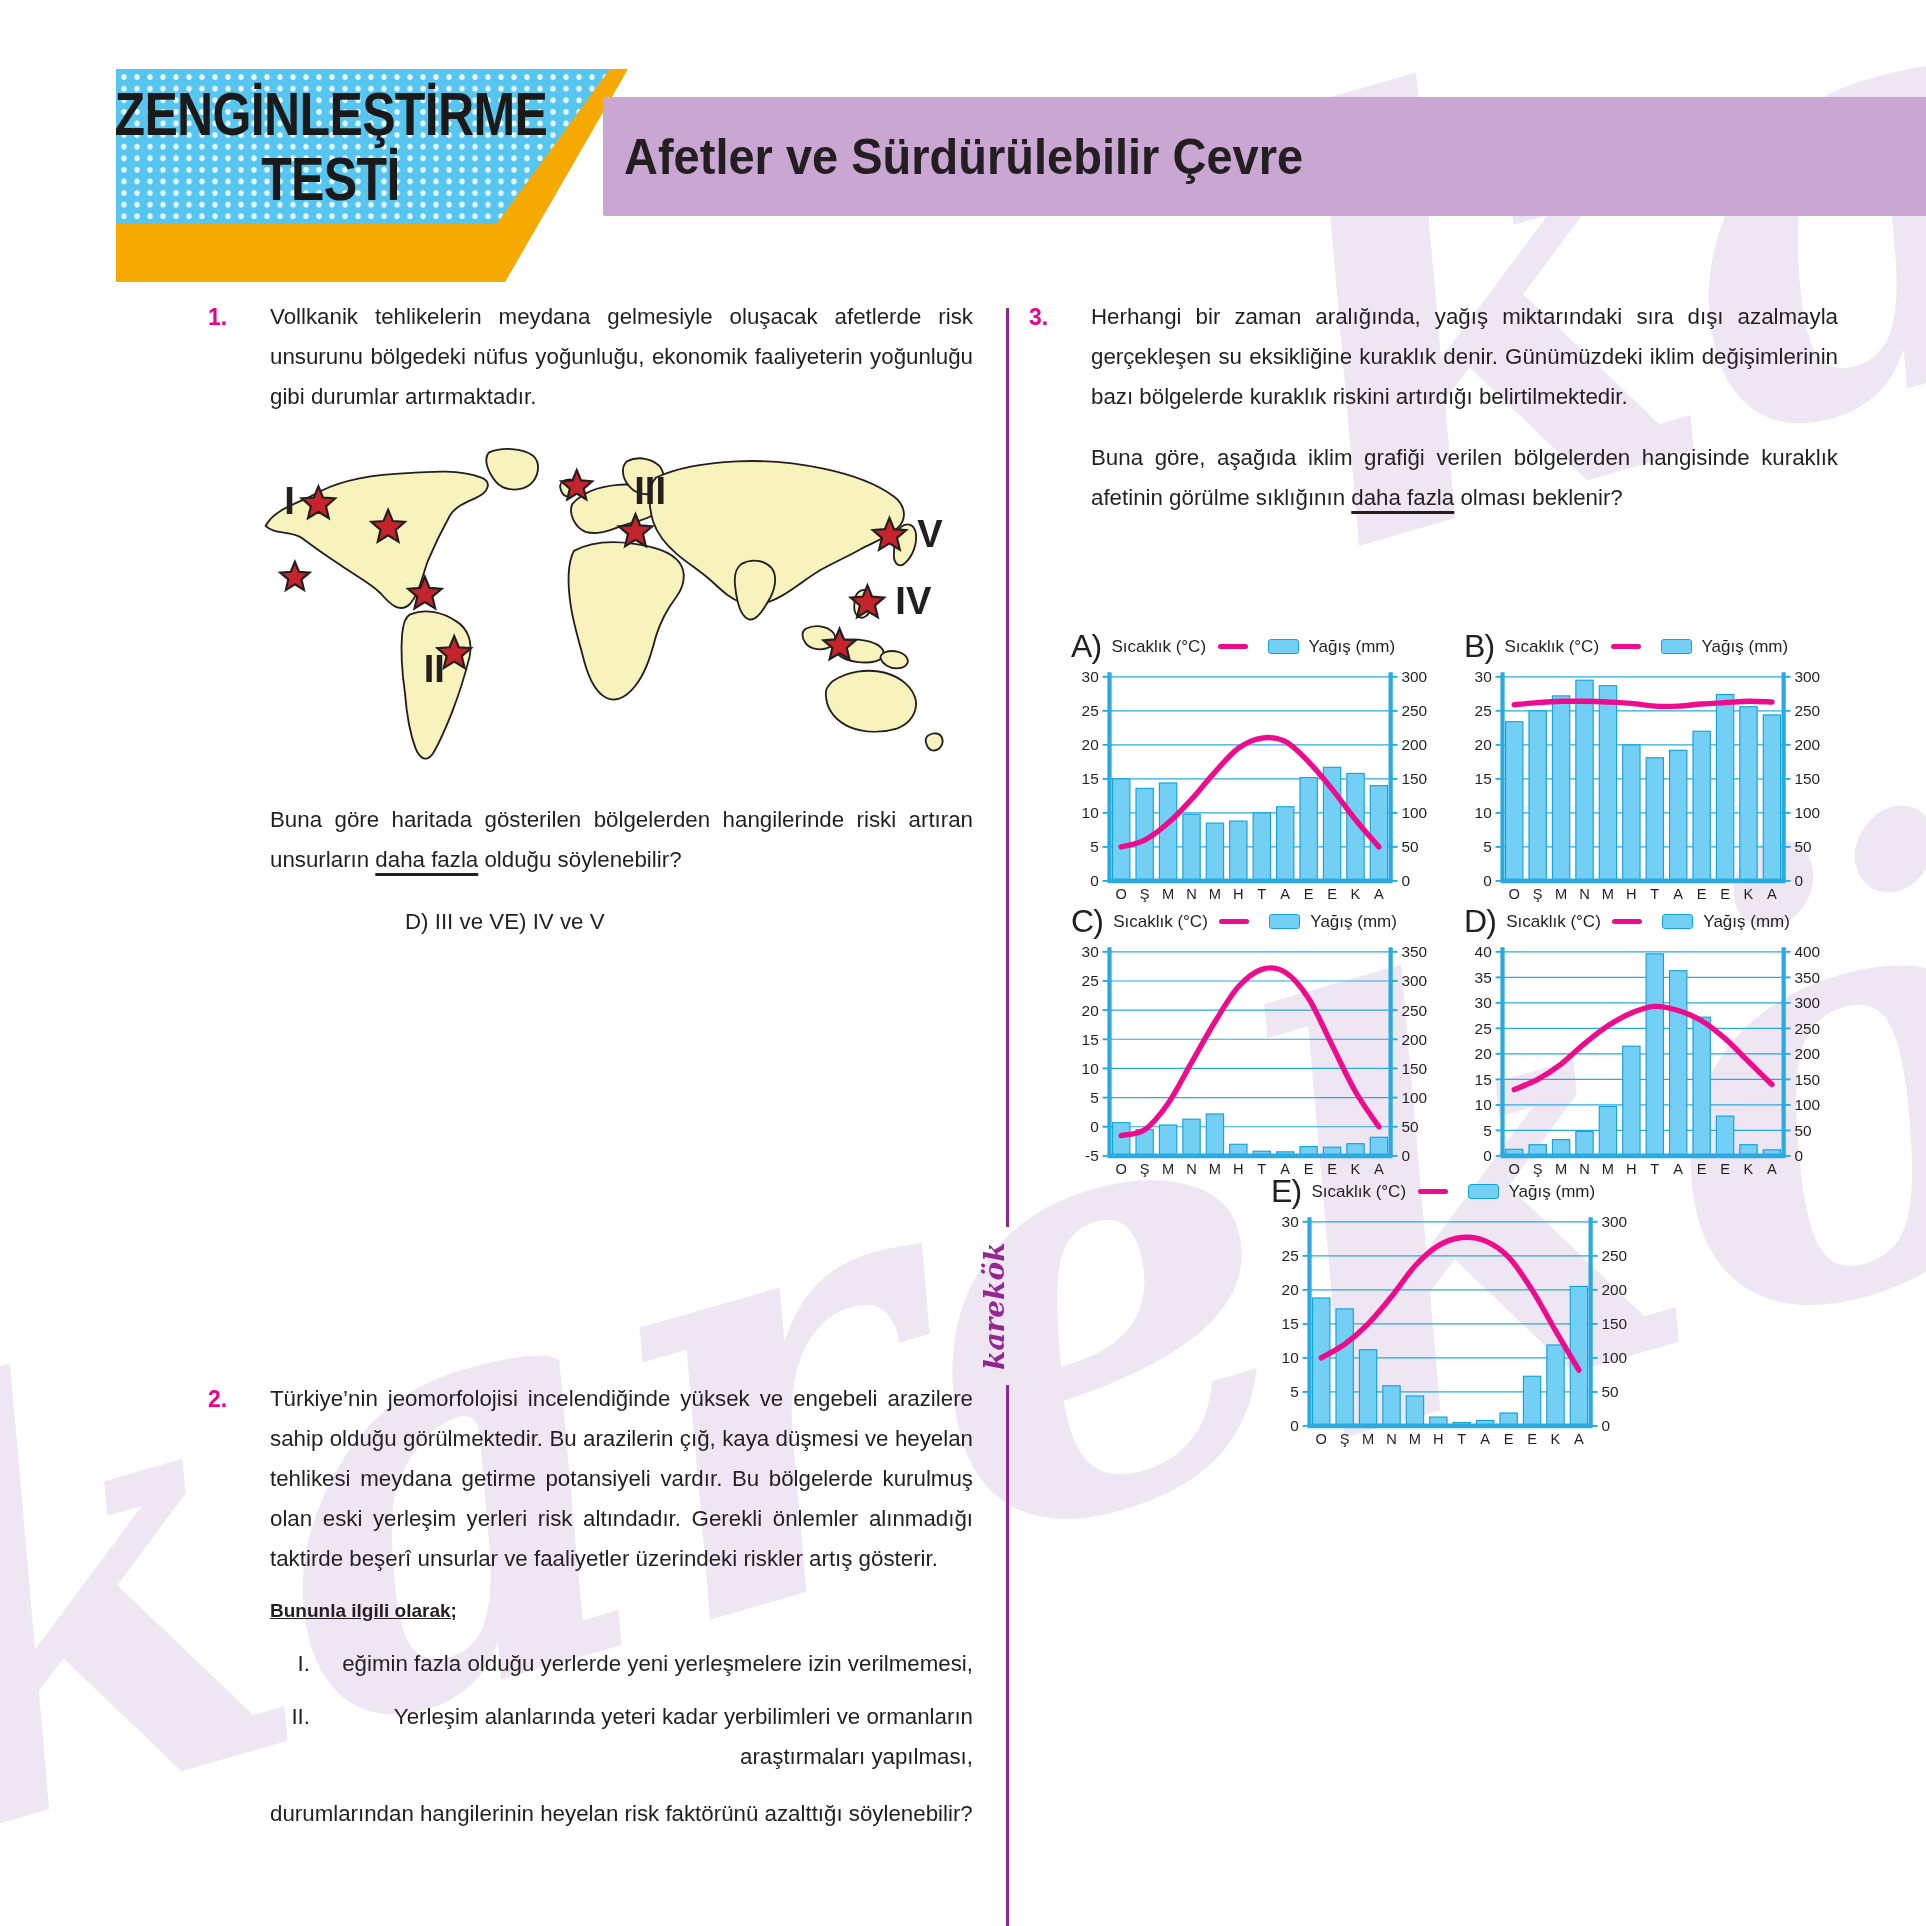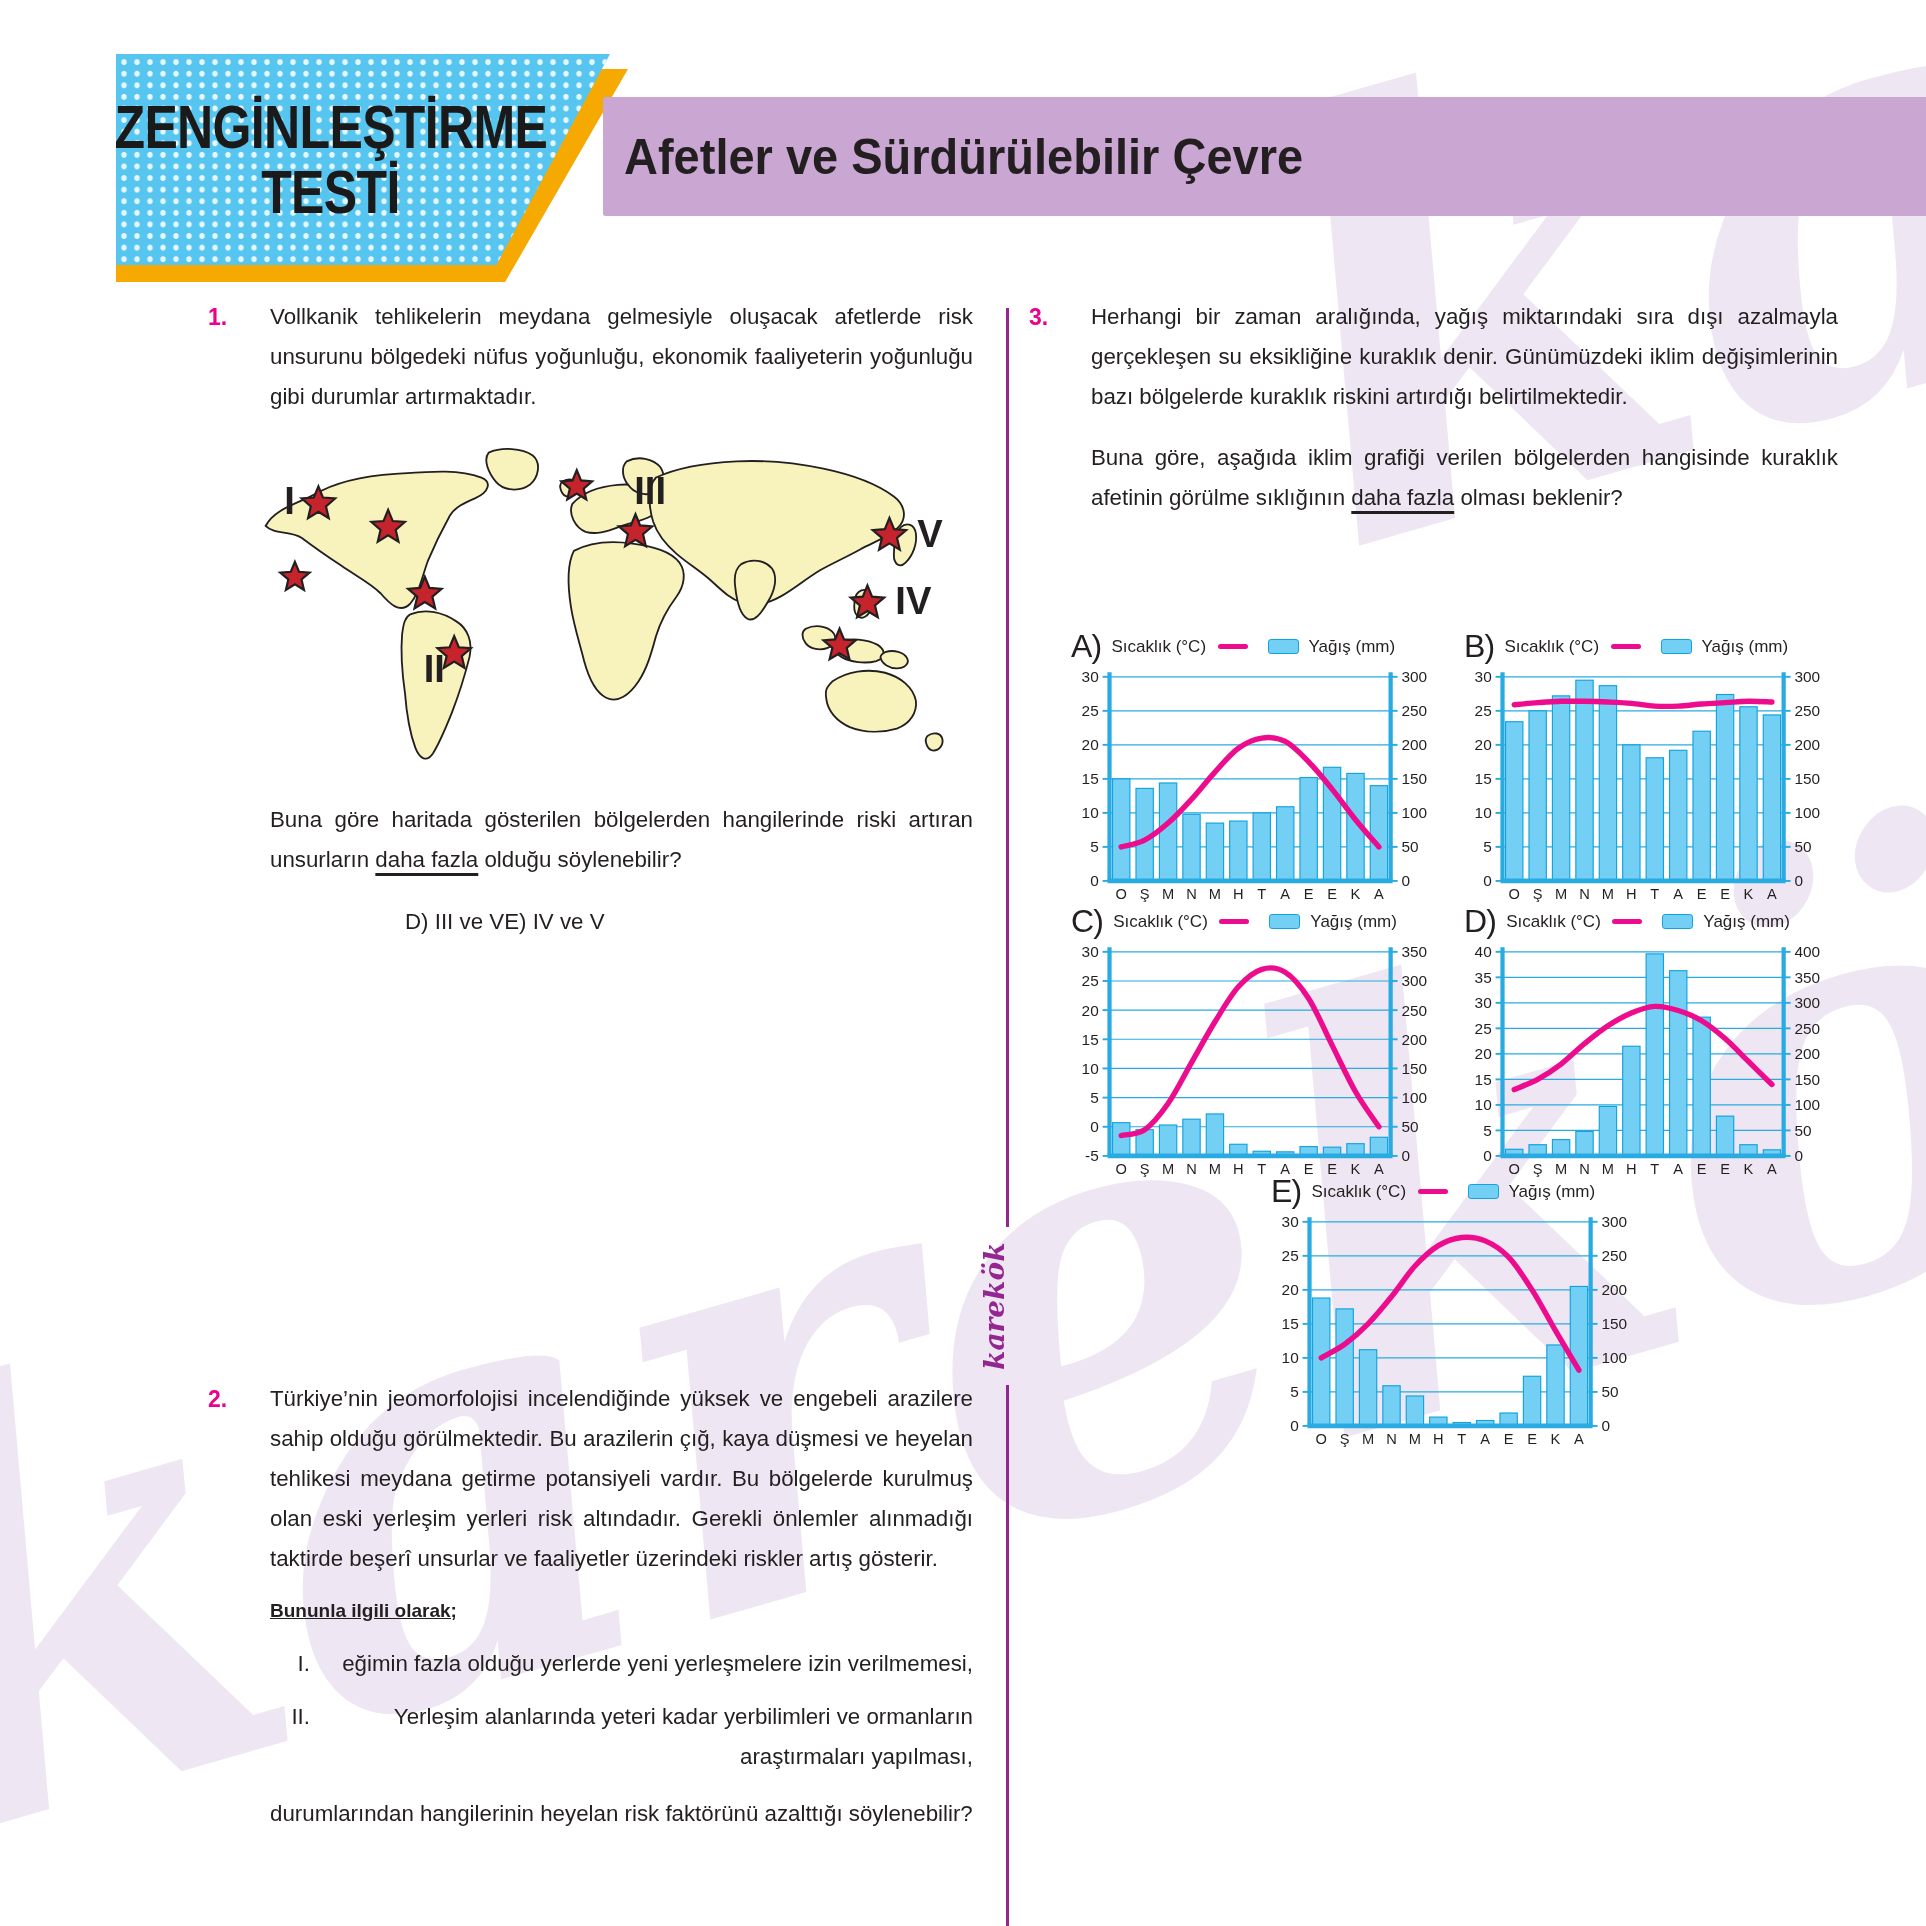--- a/index.html
+++ b/index.html
@@ -6,21 +6,21 @@
   .page{position:relative;width:1966px;height:2512px;background:#fff;overflow:hidden;
         font-family:"Liberation Sans",sans-serif;color:#231f20;}
   
   .wm{position:absolute;font-family:"DejaVu Serif",serif;font-style:italic;font-weight:bold;
       color:#cfb4dd;opacity:.33;pointer-events:none;z-index:0;white-space:nowrap;}
   .wm-big{font-size:578px;left:-173px;top:944px;transform:rotate(-16deg);}
   .wm-top{font-size:578px;left:1233px;top:-347px;transform:rotate(-16deg);}
   
   .hdr-yellow{position:absolute;left:116px;top:69px;width:512px;height:213px;background:#F6A900;
       clip-path:polygon(0 0,100% 0,76% 100%,0 100%);z-index:1;}
-  .hdr-cyan{position:absolute;left:116px;top:54px;width:494px;height:211px;background:#56C5EF;
+  .hdr-cyan{position:absolute;left:116px;top:69px;width:494px;height:155px;background:#56C5EF;
       clip-path:polygon(0 0,100% 0,77% 100%,0 100%);z-index:2;
       background-image:radial-gradient(circle,rgba(255,255,255,.85) 0 2.7px,transparent 3.1px);
       background-size:13px 11.6px;background-position:1.5px 2.3px;
       display:flex;flex-direction:column;justify-content:center;align-items:center;padding-right:65px;box-sizing:border-box;}
   .hdr-title{font-weight:bold;color:#1a1a1a;font-size:61px;line-height:65px;letter-spacing:-0.8px;
       transform:scaleX(.82);transform-origin:center;white-space:nowrap;}
   .banner{position:absolute;left:603px;top:97px;width:1363px;height:119px;background:#C9A7D2;z-index:1;
       display:flex;align-items:center;border-radius:2.3px;}
   .banner-title{font-size:47px;font-weight:bold;color:#231f20;margin-left:21px;letter-spacing:0;
       transform:scaleY(1.08);white-space:nowrap;}

